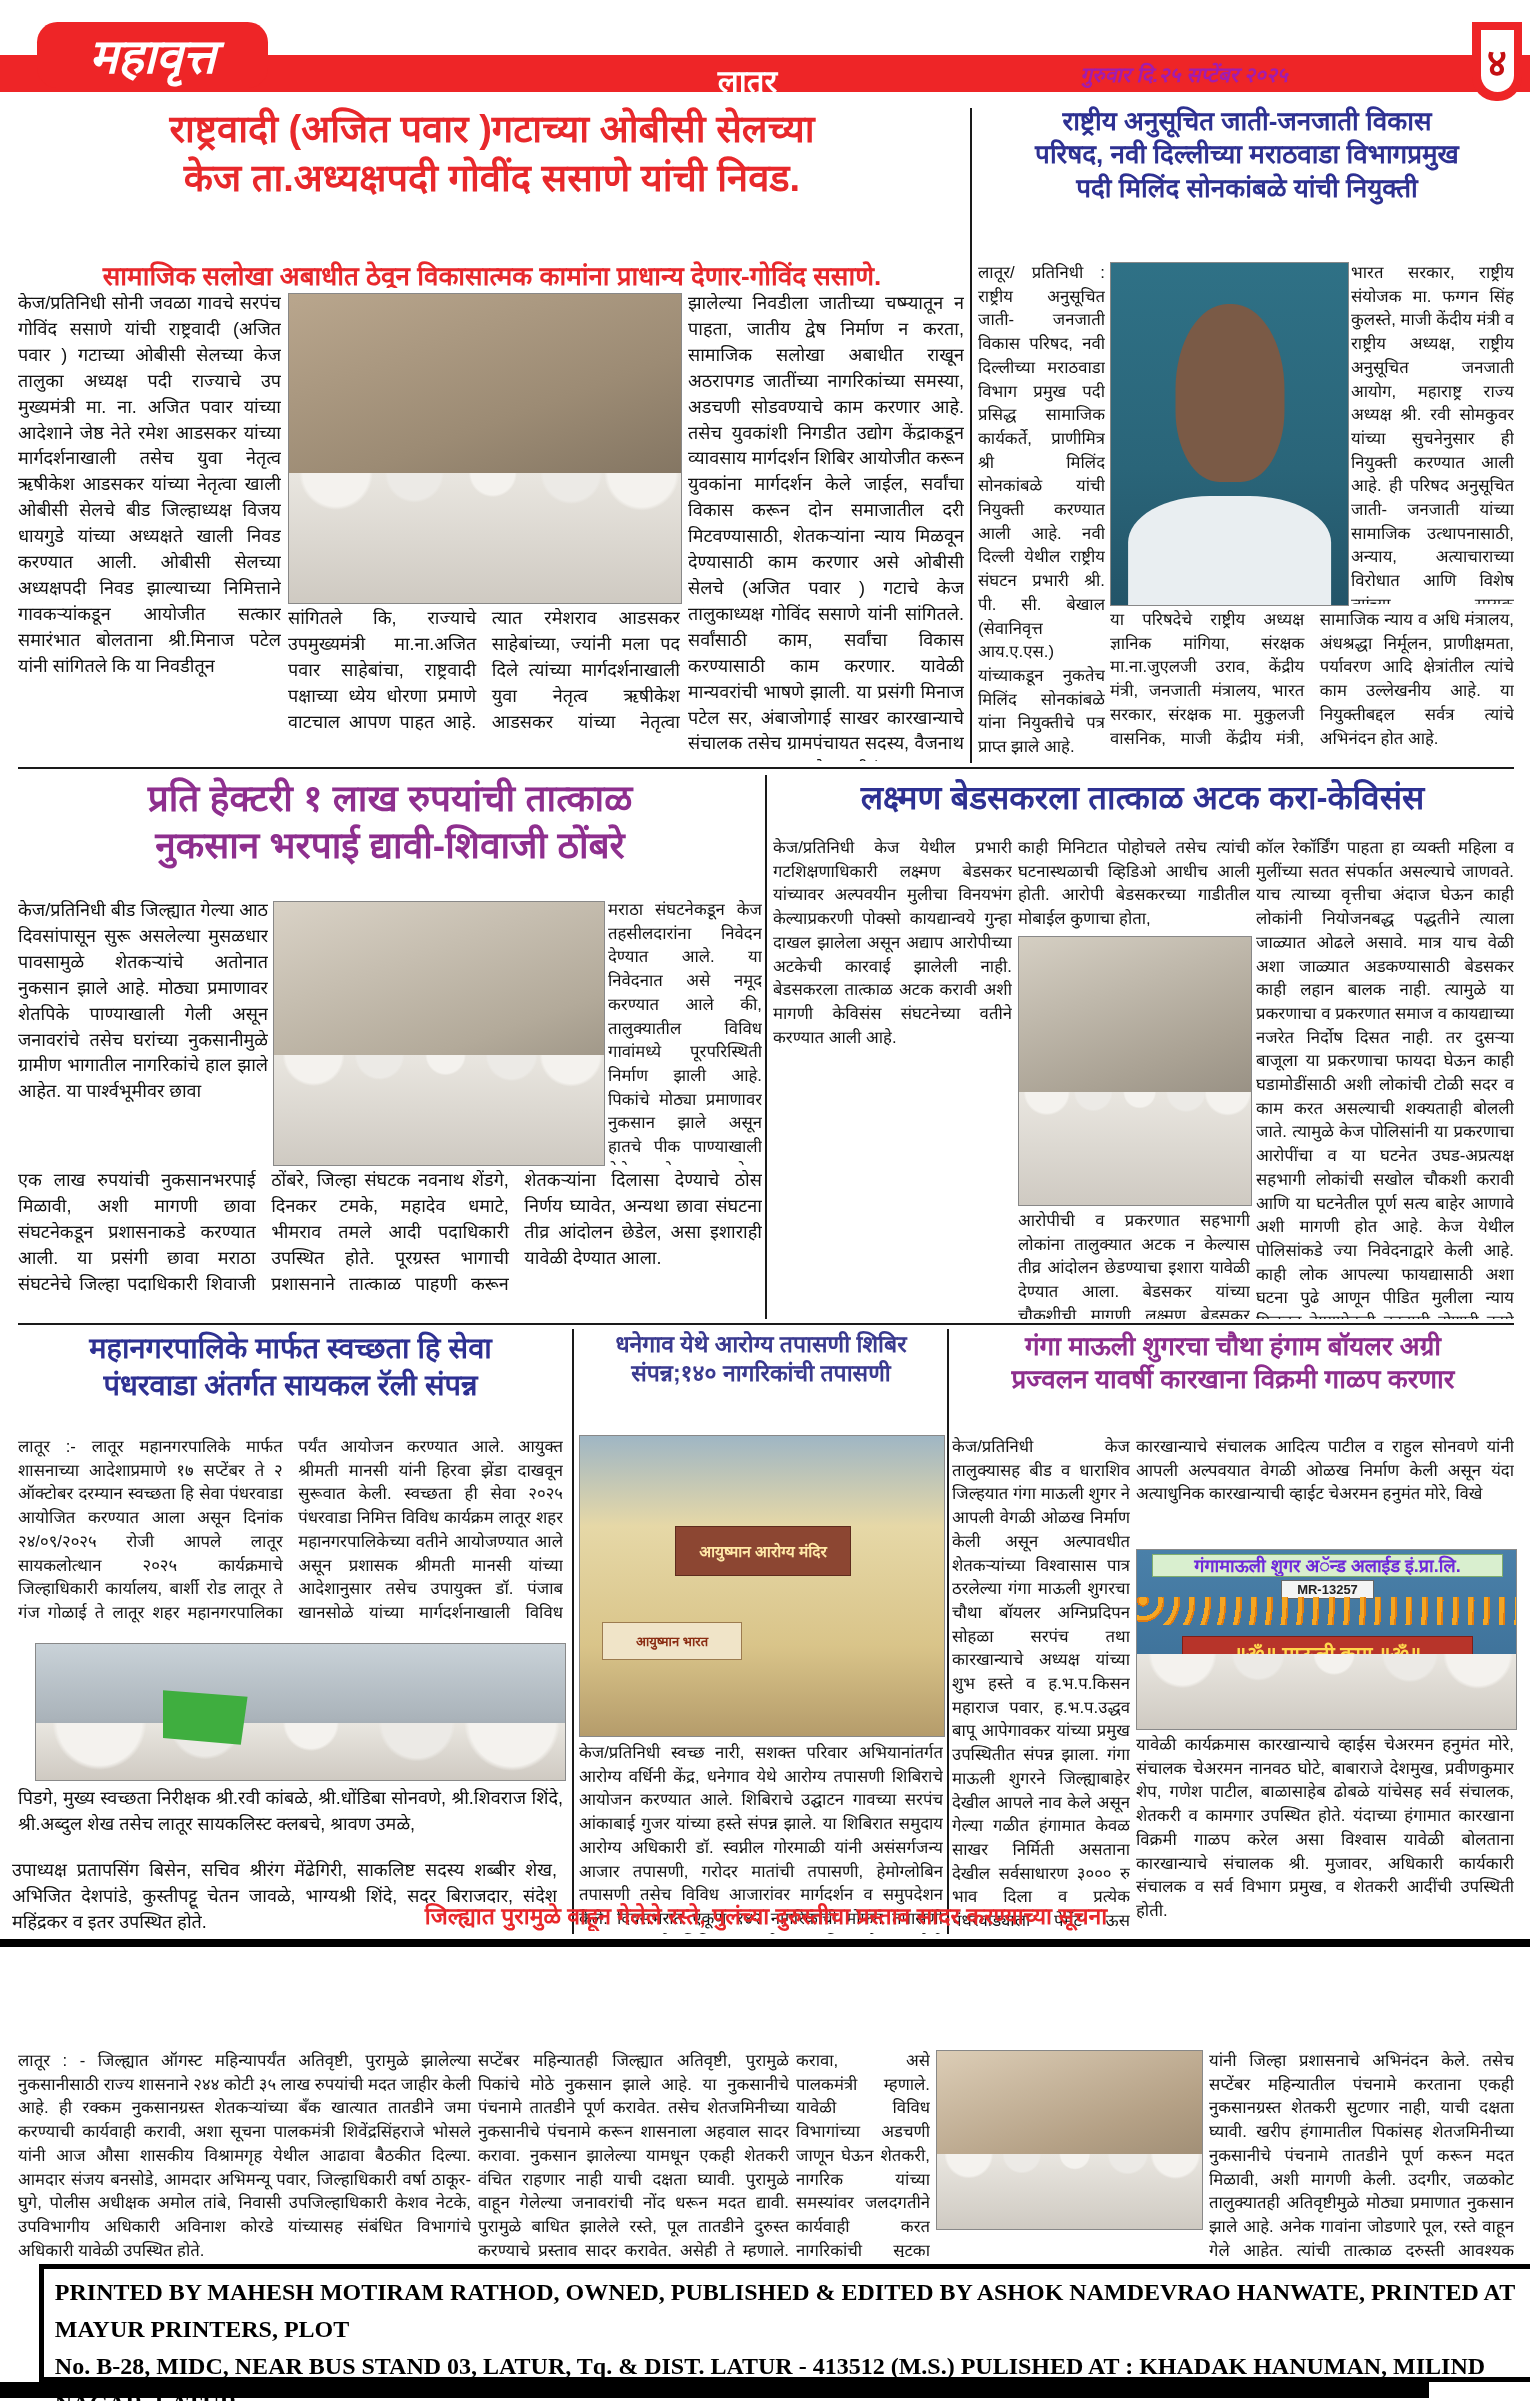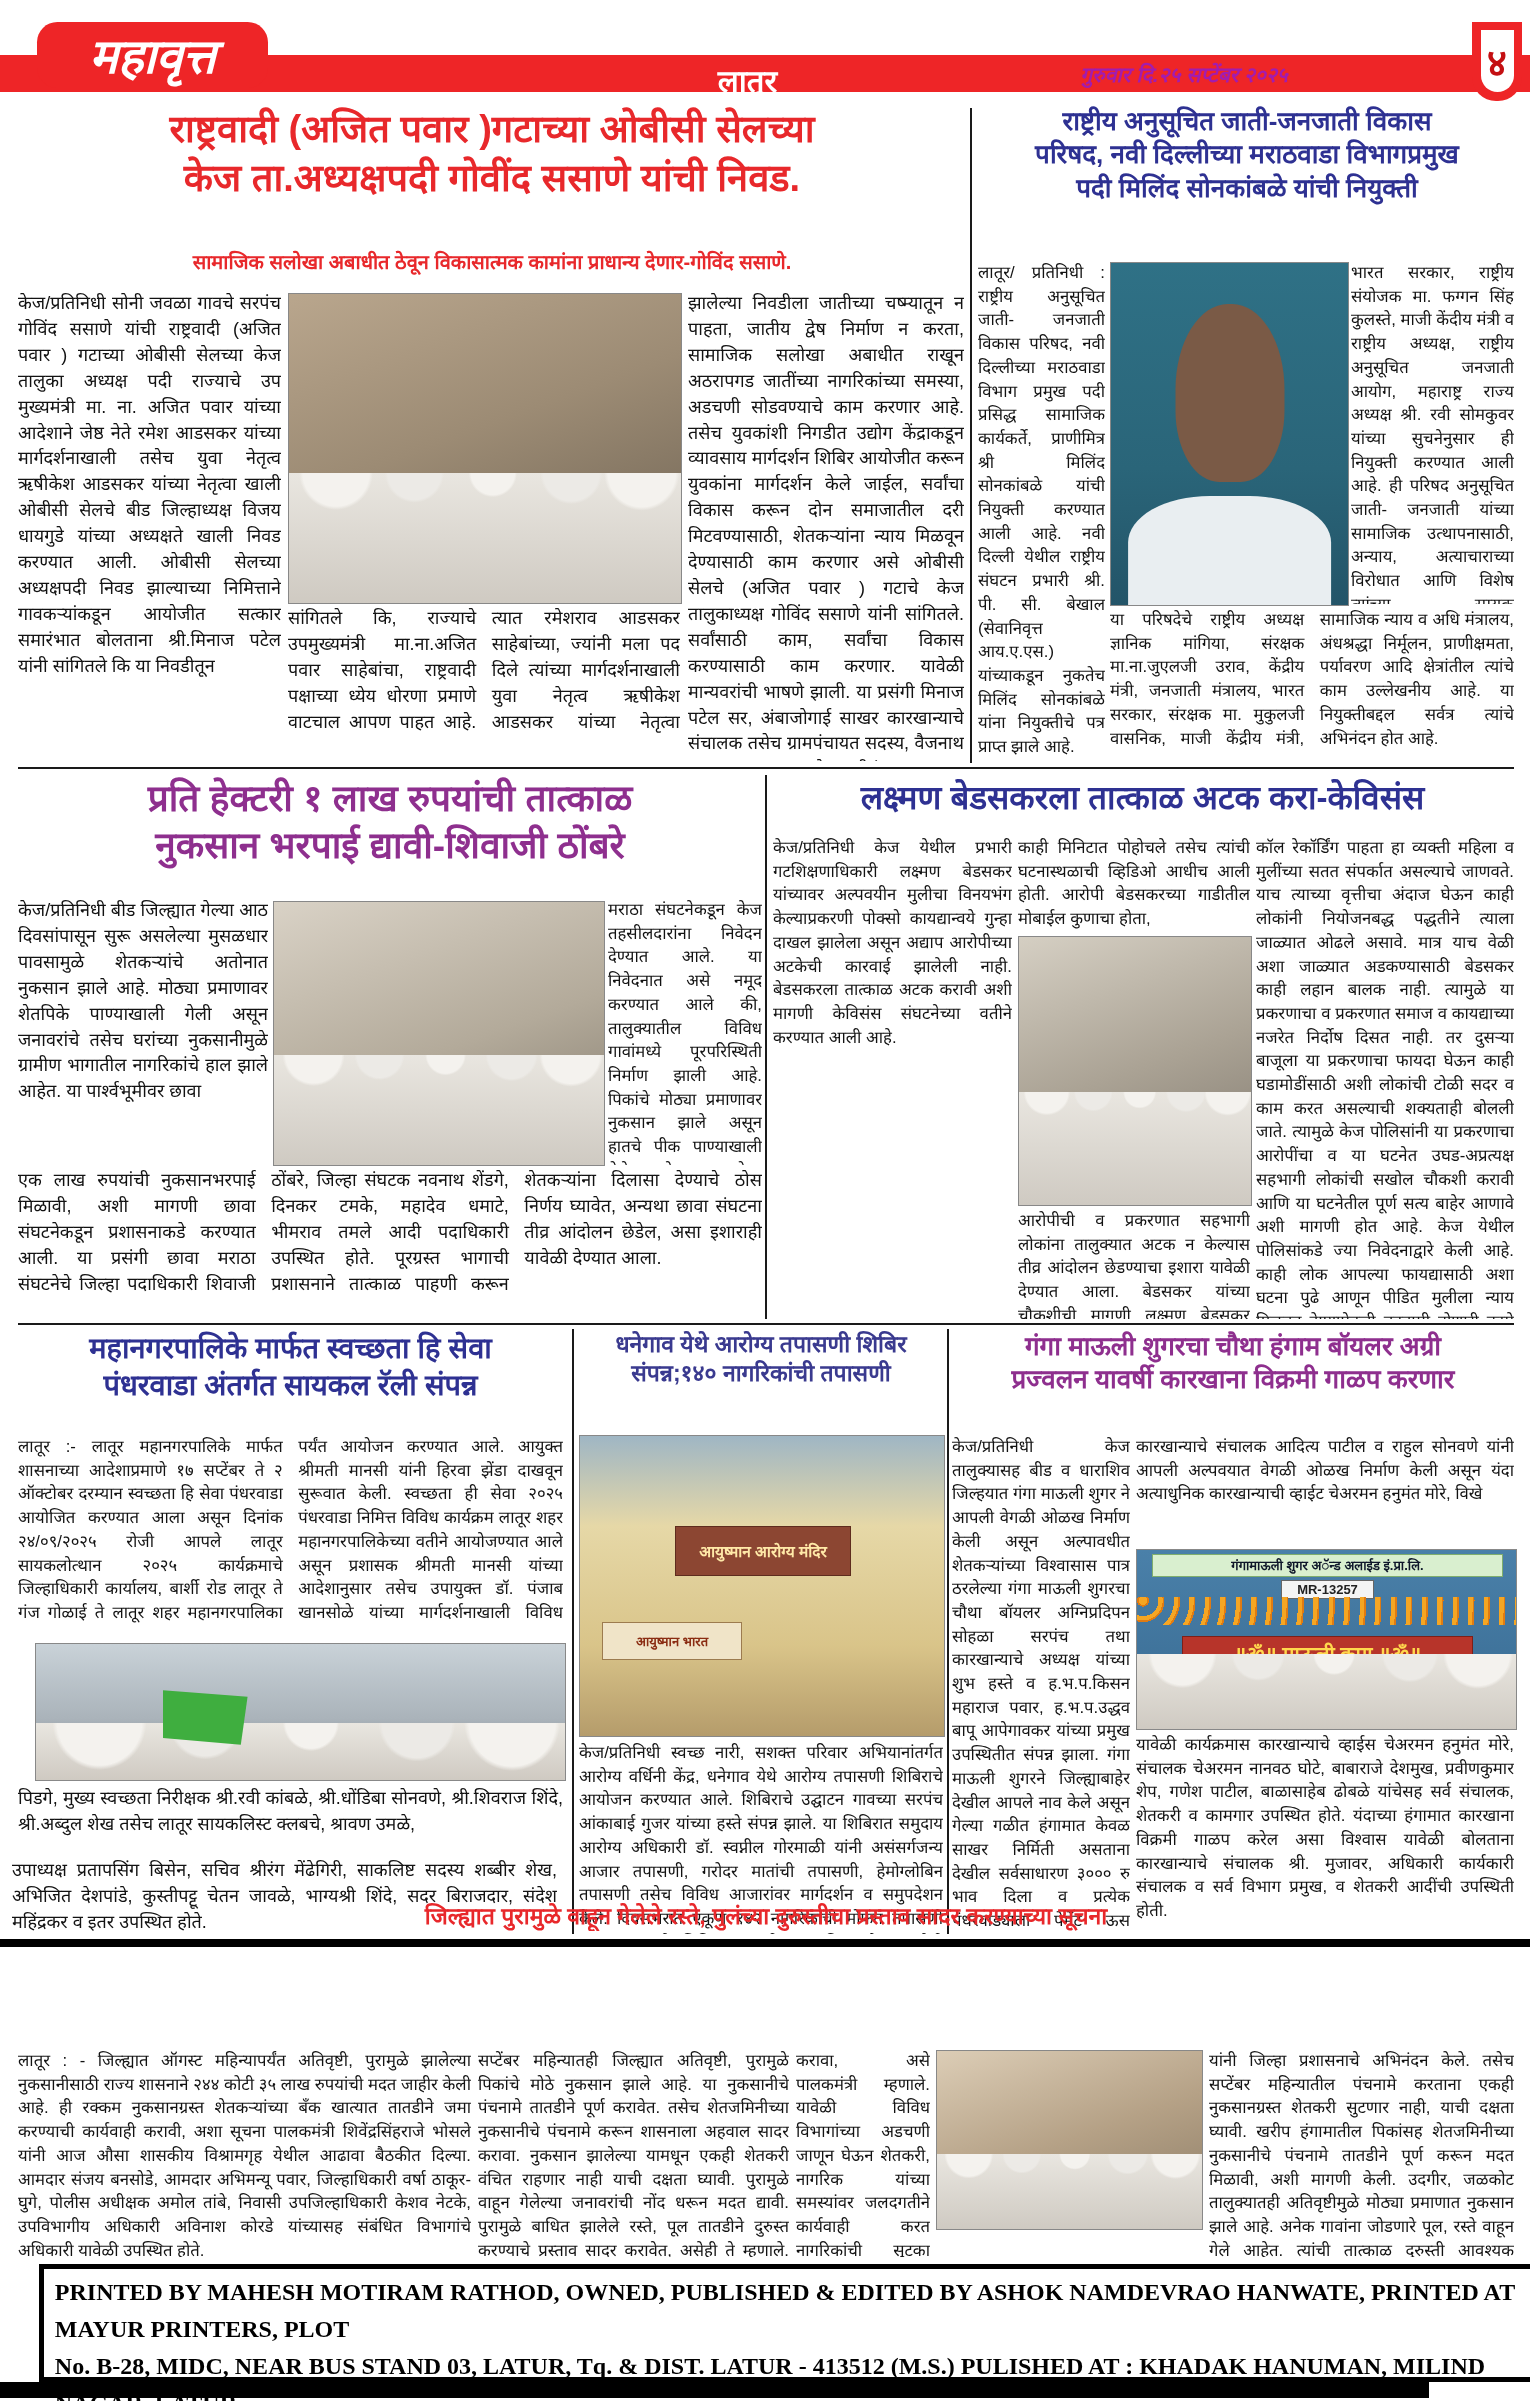--- a/index.html
+++ b/index.html
@@ -56,21 +56,21 @@
       background:#7a5a46;border-radius:48% 48% 40% 40%;}
   .shoulder-shape{position:absolute;left:50%;bottom:-2%;width:86%;height:34%;transform:translateX(-50%);
       background:#e9eef1;border-radius:40% 40% 0 0;}
   .flag-green{position:absolute;left:24%;top:34%;width:16%;height:40%;background:#3fae3f;
       clip-path:polygon(0 0,100% 12%,92% 100%,0 88%);}
   .garland{position:absolute;left:0;right:0;top:26%;height:16%;
       background:repeating-radial-gradient(circle at 6px 3.6px,#f5a623 0 4.2px,#e07b12 4.2px 6px,transparent 6px 15.5px);}
   .board-red{position:absolute;left:12%;top:48%;width:76%;height:18%;background:#b7342a;border:1.8px solid #7e1f18;
       color:#ffd84d;font-weight:bold;display:flex;align-items:center;justify-content:center;font-size:20.3px;}
   .banner-green{position:absolute;left:4%;top:2%;width:92%;height:12%;background:#d9efcf;border:1.2px solid #7fae6d;
-      color:#0f172a;font-weight:bold;display:flex;align-items:center;justify-content:center;font-size:13px;overflow:hidden;}
+      color:#6d28d9;font-weight:bold;display:flex;align-items:center;justify-content:center;font-size:18px;overflow:hidden;}
   .plate-white{position:absolute;left:38%;top:17%;width:24%;height:9%;background:#f4f4f4;border:1.2px solid #666;
       color:#222;font-weight:bold;display:flex;align-items:center;justify-content:center;font-size:13px;}
   .sign-maroon{position:absolute;left:26%;top:30%;width:48%;height:16%;background:#8c4632;border:1.2px solid #5e2c1e;
       color:#ffe9a8;font-weight:bold;display:flex;align-items:center;justify-content:center;font-size:15.5px;overflow:hidden;}
   .sign-small{position:absolute;left:6%;top:62%;width:38%;height:12%;background:#f0e4c8;border:1.2px solid #9c7b4f;
       color:#8a2c12;font-weight:bold;display:flex;align-items:center;justify-content:center;font-size:13px;overflow:hidden;}
   
   .footer-box{border:5.4px solid #000;background:#fff;}
   .footer-text{font-family:"Liberation Serif","DejaVu Serif",serif;font-weight:bold;
       font-size:24px;line-height:1.55;color:#000;}
@@ -88,21 +88,21 @@
   <div class="abs band-city ctr" style="left:628px;top:59px;width:239px;">लातूर</div>
   <div class="abs band-date ctr" style="left:945px;top:60px;width:478px;">गुरुवार दि.२५ सप्टेंबर  २०२५</div>
   <div class="abs page-badge" style="left:1472px;top:21.5px;width:50px;height:79px;">
     <div class="page-badge-inner">
       <span class="page-num">४</span>
     </div>
   </div>
 
   <div class="abs hl hl-red ctr preline clip" style="left:18px;top:105px;width:948px;height:147px;font-size:38px;">राष्ट्रवादी (अजित पवार )गटाच्या ओबीसी सेलच्या
 केज ता.अध्यक्षपदी गोवींद ससाणे यांची निवड.</div>
-  <div class="abs sub-red ctr clip" style="left:18px;top:248px;width:948px;height:31px;font-size:20px;">सामाजिक सलोखा अबाधीत ठेवून विकासात्मक कामांना प्राधान्य देणार-गोविंद ससाणे.</div>
+  <div class="abs sub-red ctr clip" style="left:18px;top:257px;width:948px;height:31px;font-size:26px;">सामाजिक सलोखा अबाधीत ठेवून विकासात्मक कामांना प्राधान्य देणार-गोविंद ससाणे.</div>
   <div class="abs bodytxt just clip" style="left:18px;top:291px;width:263px;height:470px;">केज/प्रतिनिधी सोनी जवळा गावचे सरपंच गोविंद ससाणे यांची राष्ट्रवादी (अजित पवार ) गटाच्या ओबीसी सेलच्या केज तालुका अध्यक्ष पदी राज्याचे उप मुख्यमंत्री मा. ना. अजित पवार यांच्या आदेशाने जेष्ठ नेते रमेश आडसकर यांच्या मार्गदर्शनाखाली तसेच युवा नेतृत्व ऋषीकेश आडसकर यांच्या नेतृत्वा खाली ओबीसी सेलचे बीड जिल्हाध्यक्ष विजय धायगुडे यांच्या अध्यक्षते खाली निवड करण्यात आली. ओबीसी सेलच्या अध्यक्षपदी निवड झाल्याच्या निमित्ताने गावकऱ्यांकडून आयोजीत सत्कार समारंभात बोलताना श्री.मिनाज पटेल यांनी सांगितले कि या निवडीतून</div>
   <div class="abs photo ph-group1" style="left:288px;top:293px;width:392px;height:309px;">
     <div class="silhouette"></div>
   </div>
   <div class="abs bodytxt just clip" style="left:688px;top:291px;width:276px;height:470px;">झालेल्या निवडीला जातीच्या चष्म्यातून न पाहता, जातीय द्वेष निर्माण न करता, सामाजिक सलोखा अबाधीत राखून अठरापगड जातींच्या नागरिकांच्या समस्या, अडचणी सोडवण्याचे काम करणार आहे. तसेच युवकांशी निगडीत उद्योग केंद्राकडून व्यावसाय मार्गदर्शन शिबिर आयोजीत करून युवकांना मार्गदर्शन केले जाईल, सर्वांचा विकास करून दोन समाजातील दरी मिटवण्यासाठी, शेतकऱ्यांना न्याय मिळवून देण्यासाठी काम करणार असे ओबीसी सेलचे (अजित पवार ) गटाचे केज तालुकाध्यक्ष गोविंद ससाणे यांनी सांगितले. सर्वांसाठी काम, सर्वांचा विकास करण्यासाठी काम करणार. यावेळी मान्यवरांची भाषणे झाली. या प्रसंगी मिनाज पटेल सर, अंबाजोगाई साखर कारखान्याचे संचालक तसेच ग्रामपंचायत सदस्य, वैजनाथ गायकवाड, जब्बार शेख, श्रीनंत गायकवाड, भागवत केसाळे, सोसायटी संचालक, अनिल ससाणे, सोमनाथ ससाणे, संतुदास ससाणे, श्रीराम ससाणे, हाजी महम्मद शेख, किसन ससाणे, पप्पू घेंडुळे, राहुल कस्पटे, शिवाजी कोकाटे आदी ग्रामस्थ उपस्थित होते. शेवटी गोविंद (बापू.)ससाणे यांनी सर्वांचे आभार व्यक्त केले.</div>
   <div class="abs bodytxt just cols2 clip" style="left:288px;top:606px;width:392px;height:154px;">सांगितले कि, राज्याचे उपमुख्यमंत्री मा.ना.अजित पवार साहेबांचा, राष्ट्रवादी पक्षाच्या ध्येय धोरणा प्रमाणे वाटचाल आपण पाहत आहे. त्यात रमेशराव आडसकर साहेबांच्या, ज्यांनी मला पद दिले त्यांच्या मार्गदर्शनाखाली युवा नेतृत्व ऋषीकेश आडसकर यांच्या नेतृत्वा खाली, तसेच ओबीसी सेलचे बीड जिल्हाध्यक्ष विजय भागवतराव धायगुडे यांच्या अध्यक्षतेखाली ही निवड झाली. सध्या अतिवृष्टीने केज तालुक्यातील शेतकऱ्यांचे अतोनात नुकसान झाले असून रमेशराव आडसकर शेतकऱ्यांच्या बांधावर जावून प्रत्यक्ष नुकसानीची पाहणी करत आहेत. नुकसानीचा लाभ शेतकऱ्यांना मिळवून देण्यासाठी प्रयत्न करत आहेत.</div>
 
   <div class="abs vline" style="left:970px;top:108px;height:655px;"></div>
 
   <div class="abs hl hl-navy ctr preline clip" style="left:978px;top:105px;width:538px;height:149px;font-size:26px;">राष्ट्रीय अनुसूचित जाती-जनजाती विकास

